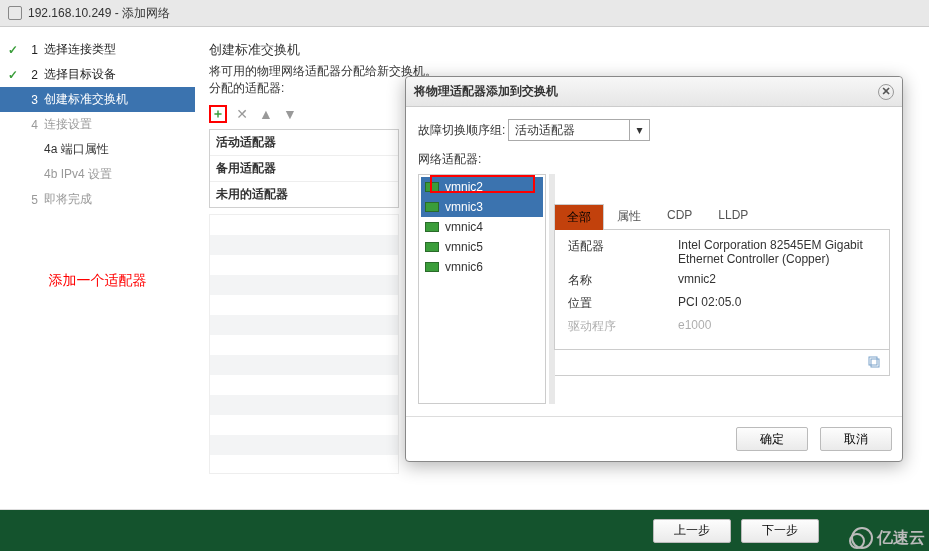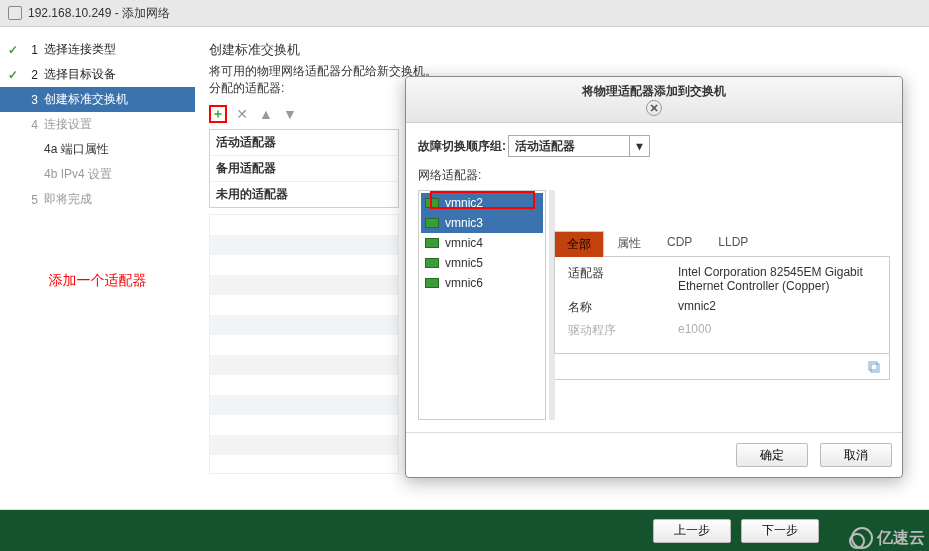--- a/index.html
+++ b/index.html
@@ -31,25 +31,25 @@
   .al-row.last { border-bottom: none; }
   .striped { height: 260px; background: repeating-linear-gradient(#fff, #fff 20px, #f3f4f5 20px, #f3f4f5 40px); border: 1px solid #eee; margin-top: 6px; width: 190px; }
   .bottom-bar { position: absolute; bottom: 0; right: 0; left: 0; height: 42px; background: #14532d; border-top: 1px solid #ddd; display: flex; align-items: center; justify-content: flex-end; padding-right: 110px; gap: 10px; }
   .bottom-bar button { width: 78px; height: 24px; background: linear-gradient(#fdfdfd,#eaeaea); border: 1px solid #bbb; border-radius: 2px; font-size: 12px; cursor: pointer; }
   .watermark { position: absolute; right: 4px; bottom: 2px; color: #bbb; font-size: 16px; font-weight: bold; display: flex; align-items: center; gap: 4px; }
   .watermark .wm-icon { width: 22px; height: 22px; border: 2px solid #bbb; border-radius: 50%; position: relative; }
   .watermark .wm-icon::after { content: ""; position: absolute; width: 12px; height: 12px; border: 2px solid #bbb; border-radius: 50%; left: -4px; top: 4px; }
 
   
   .modal { position: absolute; top: 76px; left: 405px; width: 498px; border: 1px solid #888; border-radius: 4px; background: #fff; box-shadow: 0 4px 18px rgba(0,0,0,0.3); }
-  .modal-header { background: linear-gradient(#f7f7f7,#e6e6e6); padding: 6px 8px; display: flex; align-items: center; font-weight: bold; border-bottom: 1px solid #ccc; border-radius: 4px 4px 0 0; flex-direction: column; }
+  .modal-header { background: linear-gradient(#f7f7f7,#e6e6e6); padding: 6px 8px; display: flex; align-items: center; font-weight: bold; border-bottom: 1px solid #ccc; border-radius: 4px 4px 0 0; }
   .modal-header .spacer { flex: 1; }
   .modal-close { width: 16px; height: 16px; border: 1px solid #999; border-radius: 50%; display: flex; align-items: center; justify-content: center; font-size: 11px; color: #555; cursor: pointer; }
   .modal-body { padding: 12px; }
-  .form-row { display: flex; align-items: center; margin-bottom: 10px; font-weight: bold; }
+  .form-row { display: flex; align-items: center; margin-bottom: 10px; }
   .form-row label { width: 90px; }
   .dropdown { display: flex; border: 1px solid #aaa; height: 22px; width: 142px; }
   .dropdown .dd-text { flex: 1; padding: 2px 6px; }
   .dropdown .dd-arrow { width: 20px; border-left: 1px solid #aaa; display: flex; align-items: center; justify-content: center; }
   .content-row { display: flex; gap: 8px; align-items: center; }
   .nic-list { width: 128px; height: 230px; border: 1px solid #ccc; padding: 2px; overflow: auto; }
   .nic-item { display: flex; align-items: center; padding: 3px 4px; gap: 6px; cursor: pointer; }
   .nic-item .nic-icon { width: 14px; height: 10px; background: #3a9d3a; border: 1px solid #2a6b2a; }
   .nic-item.selected { background: #3b73af; color: #fff; }
   .nic-red-box { position: absolute; border: 2px solid red; width: 105px; height: 18px; top: 96px; left: 12px; pointer-events: none; }
@@ -183,20 +183,24 @@
         </div>
         <div class="detail-body" style="height:178px;padding-left:13px;">
           <div class="detail-row">
               <span class="dl">适配器</span>
               <span class="dv">Intel Corporation 82545EM Gigabit Ethernet Controller (Copper)</span>
             </div>
           <div class="detail-row">
               <span class="dl">名称</span>
               <span class="dv">vmnic2</span>
             </div>
+          <div class="detail-row">
+              <span class="dl">位置</span>
+              <span class="dv">PCI 02:05.0</span>
+            </div>
           <div class="detail-row" style="opacity:0.4;">
               <span class="dl">驱动程序</span>
               <span class="dv">e1000</span>
             </div>
         </div>
         <div class="clip-bar">
           <span class="clip-icon">
             <svg width="14" height="14" viewBox="0 0 14 14">
                 <rect x="2" y="2" width="8" height="8" fill="none" stroke="#7aa2c9"></rect>
                 <rect x="4" y="4" width="8" height="8" fill="none" stroke="#7aa2c9"></rect>

